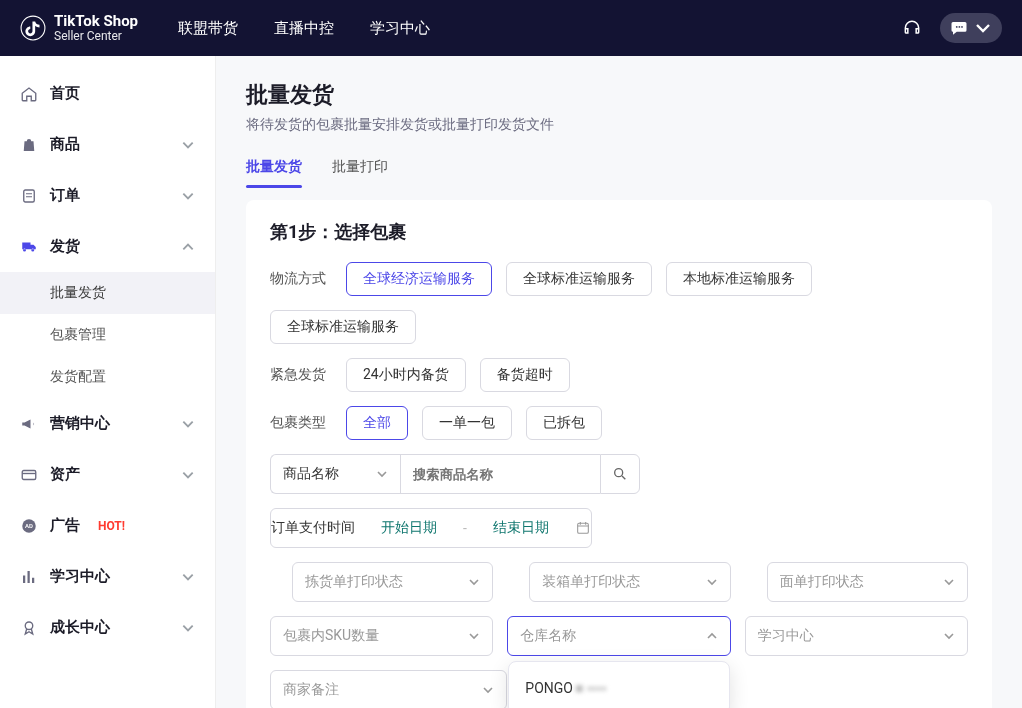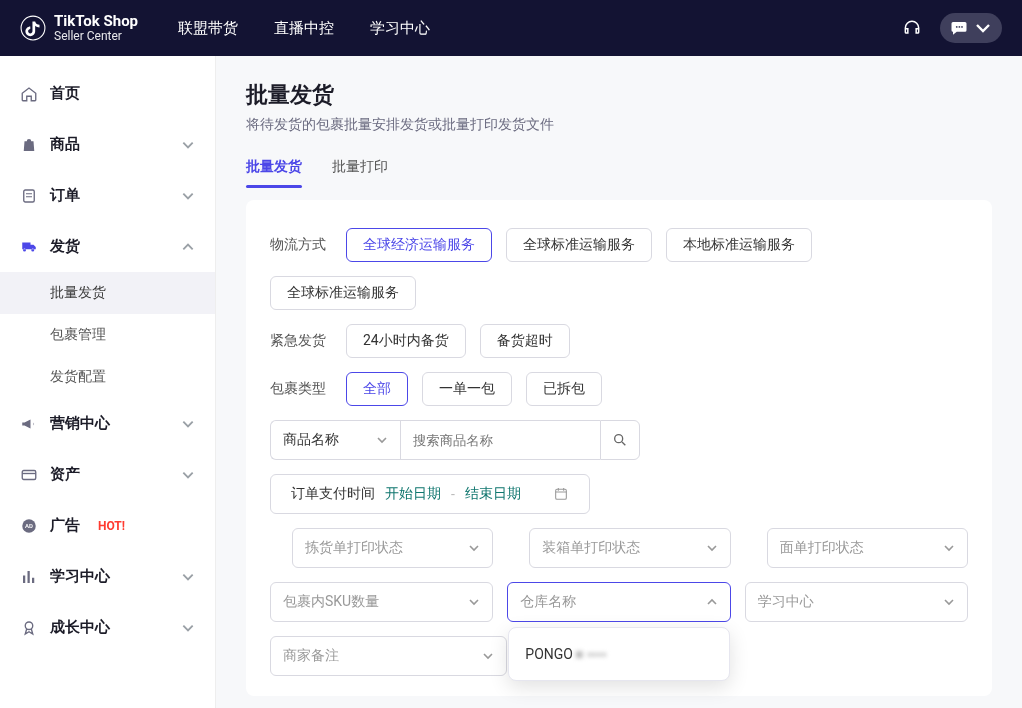--- a/index.html
+++ b/index.html
@@ -39,23 +39,23 @@
 .row { display: flex; align-items: center; gap: 14px; margin-bottom: 14px; flex-wrap: wrap; margin-top: 8px; }
 .row-label { color: #555; min-width: 62px; font-size: 14px; }
 .pill { border: 1px solid #d9d9e1; border-radius: 6px; padding: 7px 16px; cursor: pointer; background: #fff; font-size: 14px; color: #333; }
 .pill.active { border-color: #4c47e8; color: #4c47e8; }
 .filters { display: flex; gap: 14px; flex-wrap: wrap; }
 .sel, .inp { border: 1px solid #d9d9e1; border-radius: 6px; background: #fff; height: 40px; display: flex; align-items: center; padding: 0 12px; color: #999; cursor: pointer; position: relative; }
 .sel .caret { margin-left: auto; color: #999; }
 .sel.focus { border-color: #4c47e8; }
 .search-group { display: flex; }
 .search-group .sel { border-top-right-radius: 0; border-bottom-right-radius: 0; width: 130px; border-right: none; color: #333; }
-.search-group .inp { border-radius: 0; width: 200px; border-right: none; }
+.search-group .inp { border-radius: 0; width: 200px; border-right: none; font-weight: bold; }
 .search-group .btn-search { border: 1px solid #d9d9e1; border-top-right-radius: 6px; border-bottom-right-radius: 6px; width: 40px; display: flex; align-items: center; justify-content: center; background: #fff; cursor: pointer; }
-.date-group { border: 1px solid #d9d9e1; border-radius: 6px; background: #fff; height: 40px; display: flex; align-items: center; padding: 0 20px; gap: 10px; min-width: 320px; }
+.date-group { border: 1px solid #d9d9e1; border-radius: 6px; background: #fff; height: 40px; display: flex; align-items: center; padding: 0 0; gap: 26px; min-width: 320px; }
 .date-group .lbl { color: #333; font-weight: 500; }
 .date-group .ph { color: #0f766e; }
 .date-group .dash { color: #bbb; }
 .date-group .cal { color: #999; margin-left: auto; }
 .filters-row2 { display: grid; grid-template-columns: repeat(3, 1fr); gap: 14px; margin-top: 14px; }
 .filters-row2 .sel { width: auto; margin-left: 22px; }
 .filters-row3 { display: grid; grid-template-columns: repeat(3, 1fr); gap: 14px; margin-top: 14px; }
 .filters-row4 { display: grid; grid-template-columns: 1fr; gap: 14px; margin-top: 14px; max-width: 237px; }
 .dropdown { position: absolute; top: 44px; left: 0; right: 0; background: #fff; border: 1px solid #e6e6ef; border-radius: 8px; box-shadow: 0 6px 20px rgba(0,0,0,0.12); z-index: 10; padding: 6px 0; }
 .dropdown .opt { padding: 12px 16px; color: #333; cursor: pointer; }
@@ -209,20 +209,21 @@
   <div class="main">
     <div class="page-title">批量发货</div>
     <div class="page-sub">将待发货的包裹批量安排发货或批量打印发货文件</div>
 
     <div class="tabs">
       <div class="tab active">批量发货</div>
       <div class="tab">批量打印</div>
     </div>
 
     <div class="card">
+      <div class="step-title">第1步：选择包裹</div>
 
       <div class="row">
         <span class="row-label">物流方式</span>
         <div class="pill active">全球经济运输服务</div>
         <div class="pill">全球标准运输服务</div>
         <div class="pill">本地标准运输服务</div>
         <div class="pill">全球标准运输服务</div>
       </div>
 
       <div class="row">

